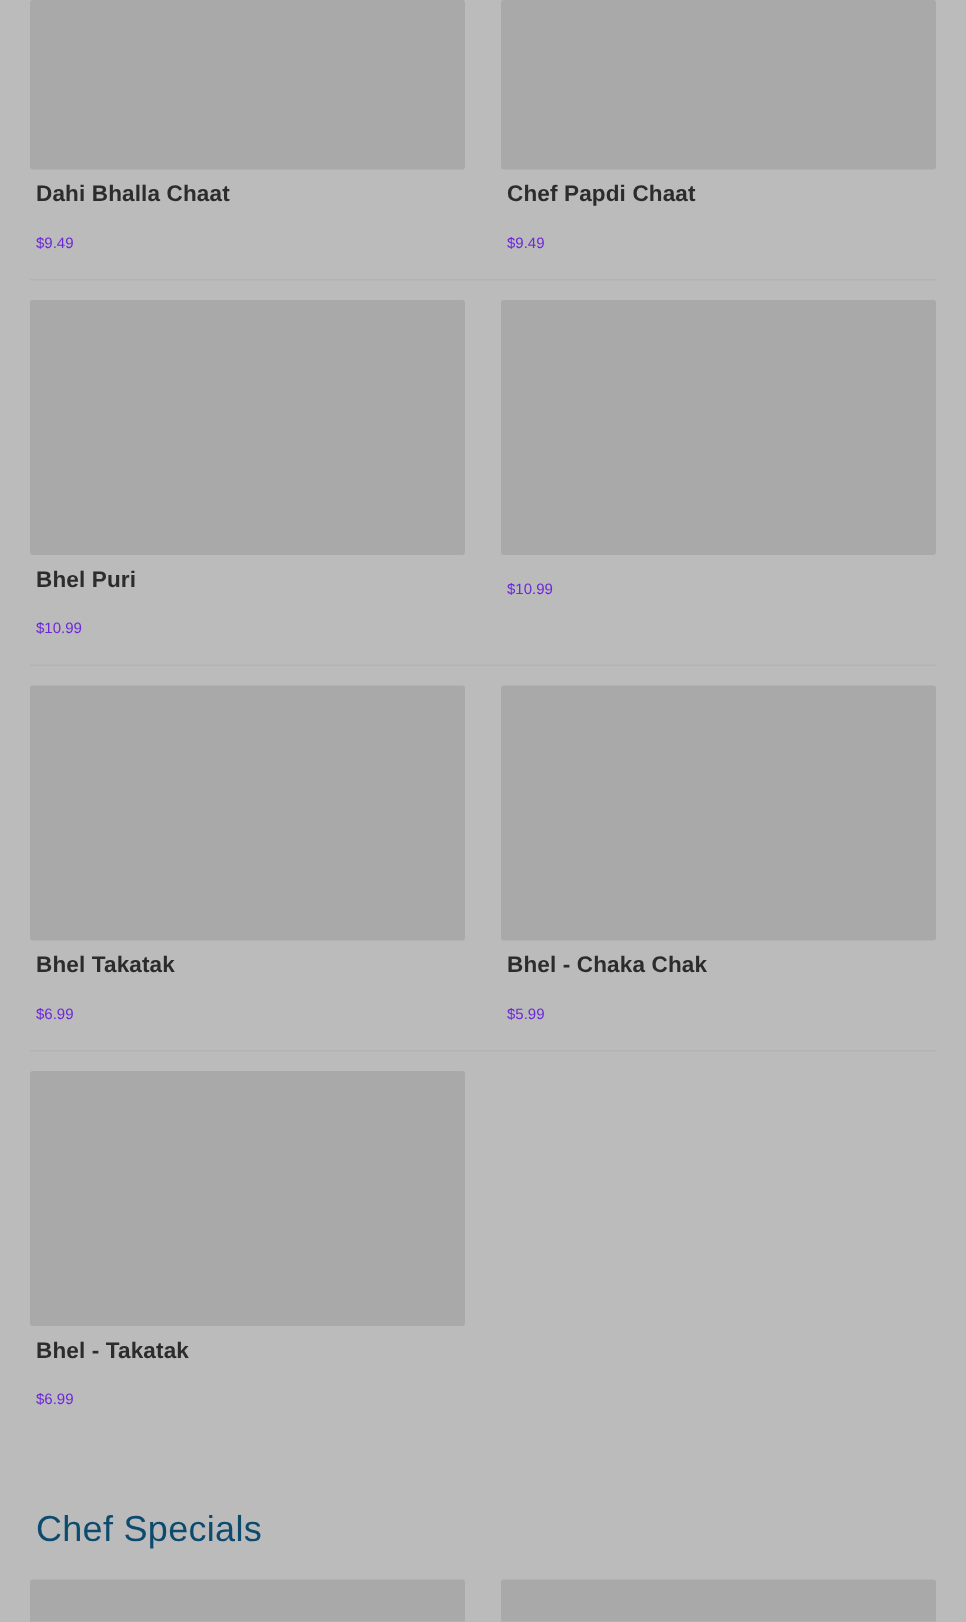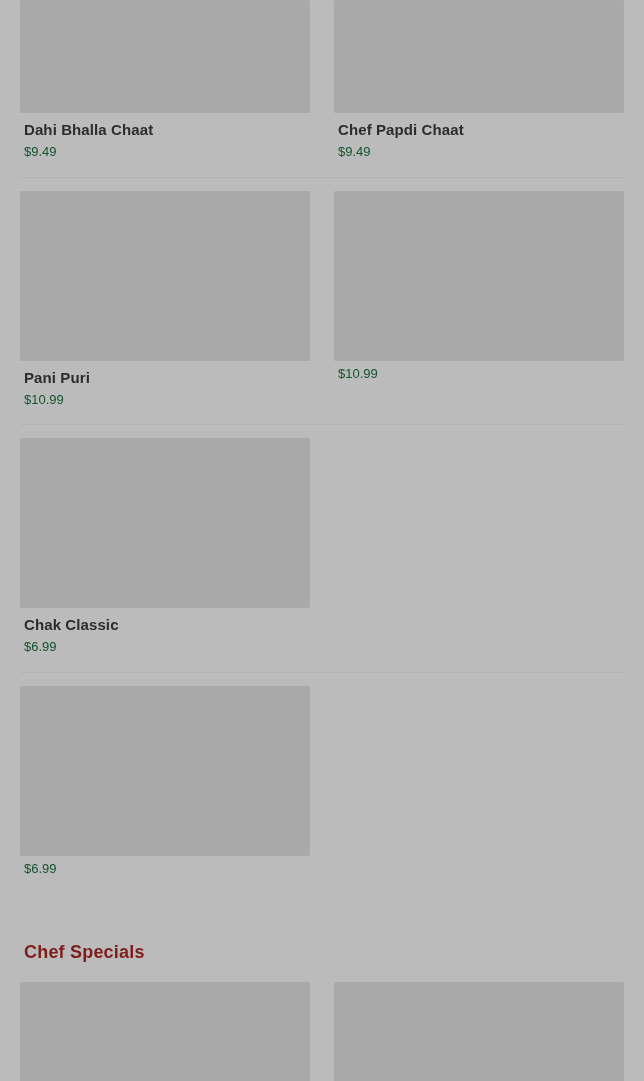--- a/index.html
+++ b/index.html
@@ -46,41 +46,41 @@
 
   .item-name {
     margin: 8px 0 0 4px;
     font-size: 15px;
     font-weight: 700;
     color: #2c2c2c;
     letter-spacing: 0.1px;
     line-height: 1.2;
   }
   .item-price {
-    margin: 5px 0 0 4px;
-    font-size: 13px;
+    margin: 18px 0 0 4px;
+    font-size: 10px;
     font-weight: 400;
-    color: #14532d;
+    color: #6d28d9;
     line-height: 1.2;
   }
 
   
   .row-divider {
     grid-column: 1 / -1;
     height: 1px;
     background: #b3b3b3;
     margin: 7px 0 13px 0;
   }
 
   
   .section-heading {
     margin: 56px 0 18px 4px;
-    font-size: 18px;
-    font-weight: 700;
-    color: #7f1d1d;
+    font-size: 24px;
+    font-weight: 400;
+    color: #0c4a6e;
     letter-spacing: 0.2px;
     line-height: 1.2;
   }
 </style>
 </head>
 <body>
 
 <div class="menu-page">
 
   <div class="item-grid">
@@ -92,38 +92,44 @@
     </div>
     <div class="menu-item">
       <div class="item-thumb h-clip"></div>
       <div class="item-name">Chef Papdi Chaat</div>
       <div class="item-price">$9.49</div>
     </div>
     <div class="row-divider"></div>
 
     <div class="menu-item">
       <div class="item-thumb h-tall"></div>
-      <div class="item-name">Pani Puri</div>
+      <div class="item-name">Bhel Puri</div>
       <div class="item-price">$10.99</div>
     </div>
     <div class="menu-item">
       <div class="item-thumb h-tall"></div>
       <div class="item-price">$10.99</div>
     </div>
     <div class="row-divider"></div>
 
     <div class="menu-item">
       <div class="item-thumb h-tall"></div>
-      <div class="item-name">Chak Classic</div>
+      <div class="item-name">Bhel Takatak</div>
       <div class="item-price">$6.99</div>
+    </div>
+    <div class="menu-item">
+      <div class="item-thumb h-tall"></div>
+      <div class="item-name">Bhel - Chaka Chak</div>
+      <div class="item-price">$5.99</div>
     </div>
     <div class="row-divider"></div>
 
     <div class="menu-item">
       <div class="item-thumb h-tall"></div>
+      <div class="item-name">Bhel - Takatak</div>
       <div class="item-price">$6.99</div>
     </div>
     <div></div>
 
   </div>
 
   <h2 class="section-heading">Chef Specials</h2>
 
   <div class="item-grid">
     <div class="menu-item">

